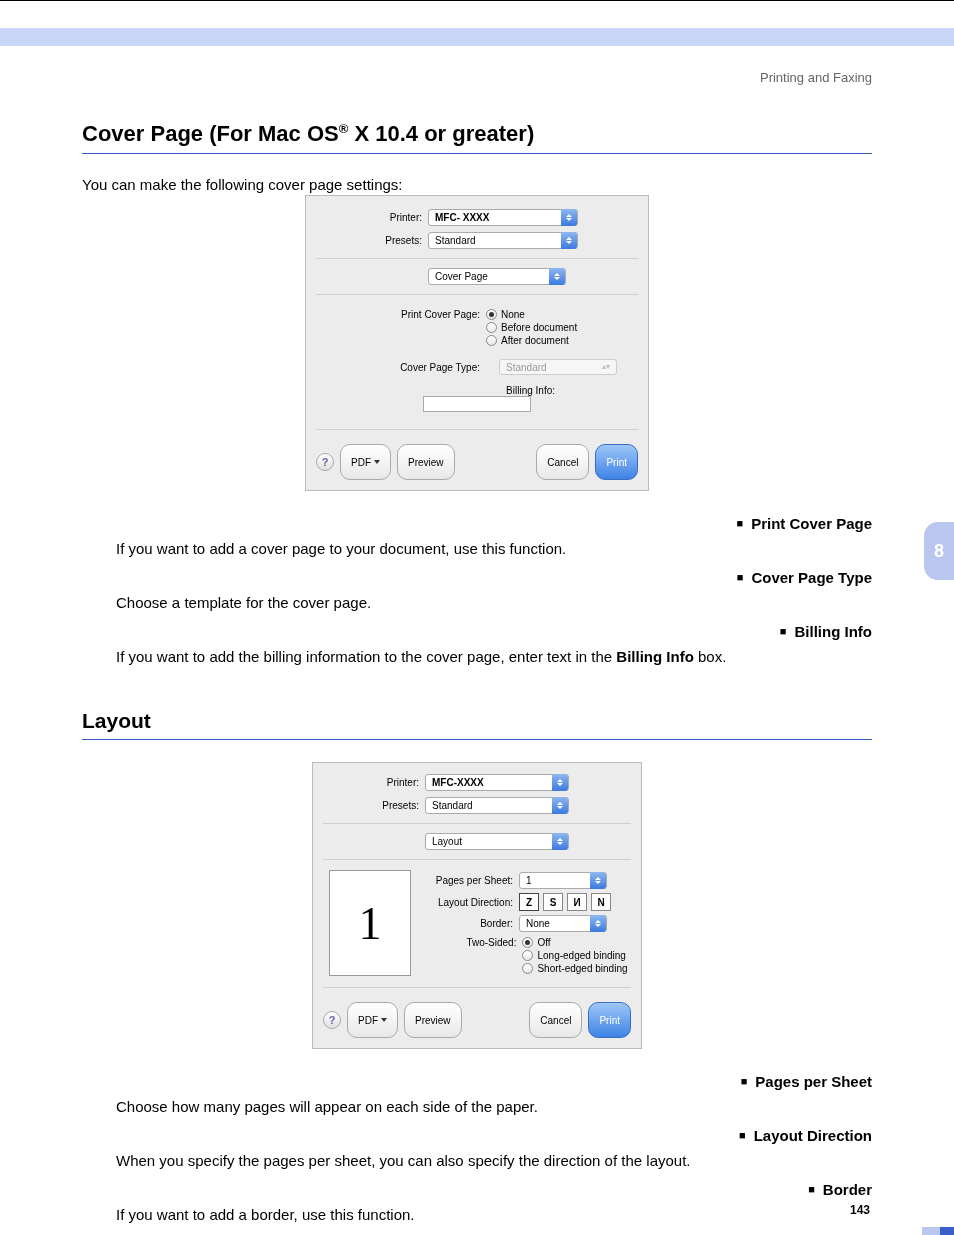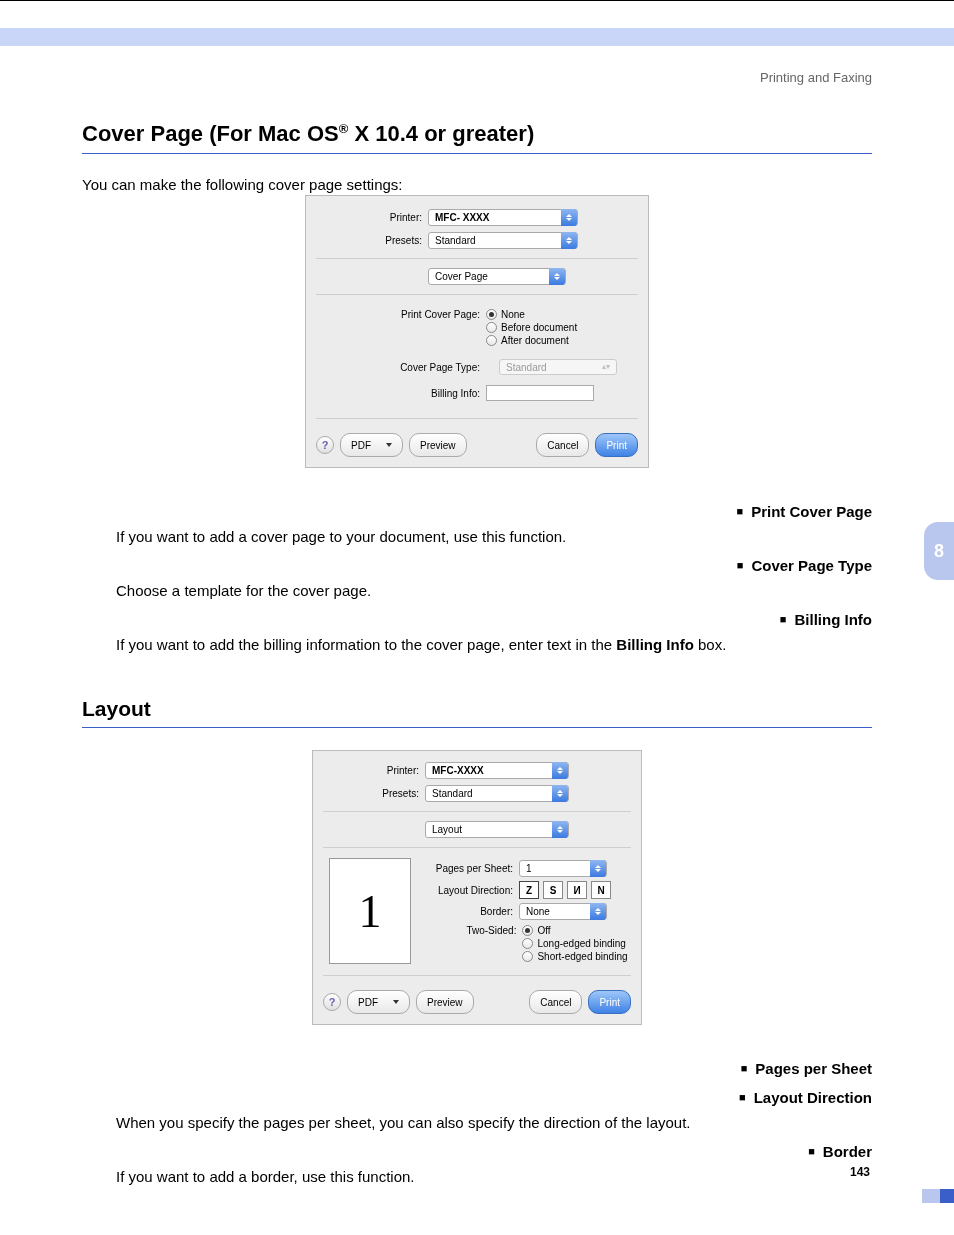--- a/index.html
+++ b/index.html
@@ -44,21 +44,21 @@
     border-top-left-radius: 14px;
     border-bottom-left-radius: 14px;
   }
   .page-num { position: absolute; right: 84px; bottom: 58px; font-size: 12px; font-weight: bold; }
   .footer-bars { position: absolute; right: 0; bottom: 34px; display: flex; }
   .fb1 { width: 18px; height: 14px; background: #b9c6ee; }
   .fb2 { width: 14px; height: 14px; background: #3a5fc8; }
 
   
   .dialog {
-    margin: 0 auto 35px auto;
+    margin: 0 auto 24px auto;
     background: #ececec;
     border: 1px solid #bbb;
     font-size: 10px;
     color: #000;
     font-family: "Lucida Grande", Arial, sans-serif;
   }
   .dlg1 { width: 344px; }
   .dlg2 { width: 330px; }
   .dialog-row { display: flex; align-items: center; padding: 3px 0; }
   .dlg-label { width: 110px; text-align: right; padding-right: 6px; font-size: 10px; }
@@ -97,24 +97,24 @@
   .dialog-footer {
     display: flex; align-items: center; padding: 8px 10px 10px 10px; gap: 6px;
   }
   .help-btn {
     width: 18px; height: 18px; border-radius: 50%;
     background: linear-gradient(#fff,#e0e0e0);
     border: 1px solid #aaa; color: #6a5fb0; font-weight: bold;
     display: flex; align-items: center; justify-content: center; font-size: 11px;
   }
   .pill-btn {
-    height: 24px; padding: 0 10px; border-radius: 10px;
+    height: 36px; padding: 0 10px; border-radius: 10px;
     background: linear-gradient(#fff,#e8e8e8);
     border: 1px solid #aaa; font-size: 10px;
-    display: flex; align-items: center; gap: 15px;
+    display: flex; align-items: center; gap: 3px;
   }
   .pill-btn.primary {
     background: linear-gradient(#9ec7f8,#3f82e6);
     color: #fff; border-color: #3a6fc0;
   }
   .spacer { flex: 1; }
   .tri-down-black { width:0; height:0; border-left:3px solid transparent; border-right:3px solid transparent; border-top:4px solid #333; }
 
   .layout-body { display:flex; padding: 4px 10px 4px 16px; gap: 14px; }
   .page-preview {
@@ -204,21 +204,21 @@
             </div>
         </div>
       </div>
       <div class="dialog-row" style="margin-top:6px;gap:13px;">
         <div class="dlg-label" style="width:168px;">Cover Page Type:</div>
         <div class="disabled-select" style="width:118px;">
           <span>Standard</span>
           <span class="disabled-cap">▴▾</span>
         </div>
       </div>
-      <div class="dialog-row" style="margin-top:4px;">
+      <div class="dialog-row" style="margin-top:4px;flex-direction:column;">
         <div class="dlg-label" style="width:168px;">Billing Info:</div>
         <div class="text-input"></div>
       </div>
     </div>
     <div class="sep" style="margin-top:14px;"></div>
     <div class="dialog-footer">
       <div class="help-btn">?</div>
       <div class="pill-btn">
           <span>PDF</span>
           <span class="tri-down-black"></span>
@@ -350,20 +350,21 @@
       <div class="pill-btn">Preview</div>
       <div class="spacer"></div>
       <div class="pill-btn">Cancel</div>
       <div class="pill-btn primary">Print</div>
     </div>
   </div>
 
   <ul class="bullet-list">
     <li>
       <div class="bullet-head">Pages per Sheet</div>
+      <div class="bullet-body">Choose how many pages will appear on each side of the paper.</div>
     </li>
     <li>
       <div class="bullet-head">Layout Direction</div>
       <div class="bullet-body">When you specify the pages per sheet, you can also specify the direction of the layout.</div>
     </li>
     <li>
       <div class="bullet-head">Border</div>
       <div class="bullet-body">If you want to add a border, use this function.</div>
     </li>
   </ul>

